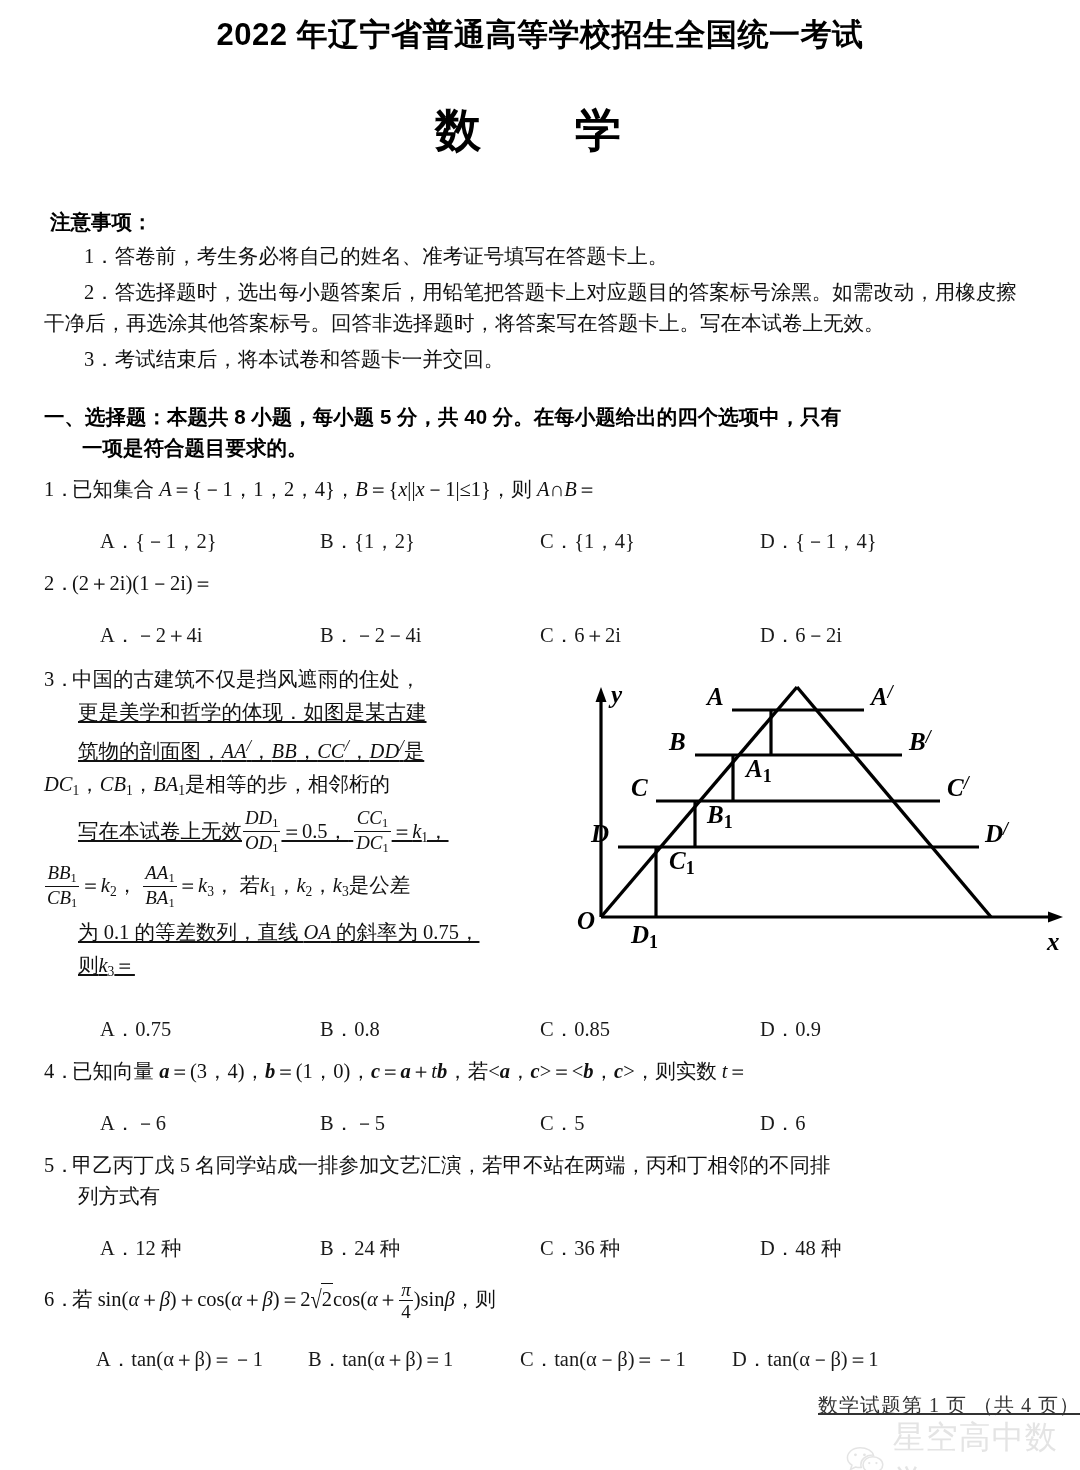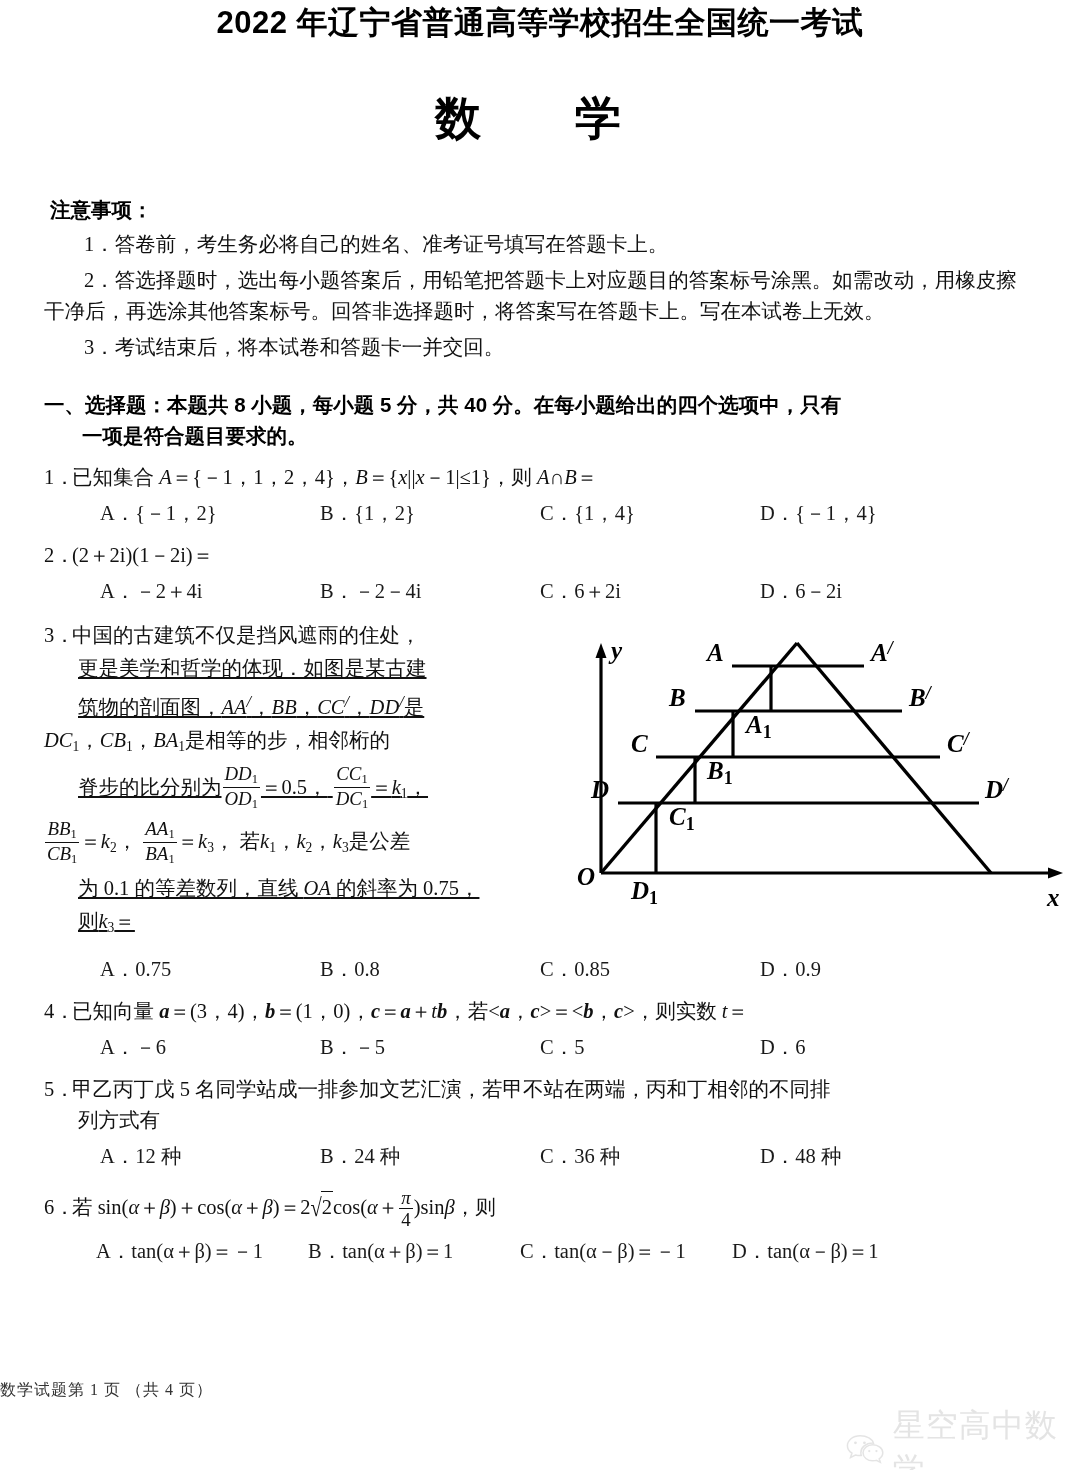--- a/index.html
+++ b/index.html
@@ -23,21 +23,21 @@
     padding: 0 44px;
   }
 
   
   .doc-title {
     text-align: center;
     font-family: "Liberation Sans", "DejaVu Sans", sans-serif;
     font-weight: bold;
     font-size: 31px;
     letter-spacing: 0.5px;
-    margin-top: 2px;
+    margin-top: 14px;
     color: #000;
   }
   .subject-title {
     text-align: center;
     font-family: "Liberation Sans", "DejaVu Sans", sans-serif;
     font-weight: bold;
     font-size: 46px;
     letter-spacing: 24px;
     margin-top: 44px;
     color: #000;
@@ -90,21 +90,21 @@
   .q-body { display: inline; }
   .q-cont {
     display: block;
     padding-left: 34px;
   }
 
   .opts {
     display: flex;
     font-size: 20.5px;
     line-height: 31px;
-    margin-top: 5px;
+    margin-top: 21px;
     padding-left: 56px;
   }
   .opts .o { width: 220px; }
   .opts.tight { padding-left: 52px; }
   .opts.tight .o { width: 212px; }
 
   
   i.m { font-style: italic; font-family: "Liberation Serif", serif; }
   .bi { font-style: italic; font-weight: bold; }
   sub { font-size: 0.66em; vertical-align: -0.28em; font-style: normal;}
@@ -149,24 +149,25 @@
     top: 4px;
     width: 540px;
     height: 300px;
   }
 
   
   .footer {
     position: absolute;
     left: 0; right: 0;
     top: 1378px;
-    text-align: left;
-    font-size: 16px;
+    text-align: right;
+    font-size: 20px;
     color: #333;
     letter-spacing: 1px;
+    text-decoration: underline;
   }
   .watermark {
     position: absolute;
     left: 846px;
     top: 1402px;
     display: flex;
     align-items: center;
     gap: 9px;
     opacity: 0.55;
   }
@@ -214,21 +215,21 @@
     <span class="o">C．6＋2i</span>
     <span class="o">D．6－2i</span>
   </div>
 
   <div class="q3-wrap">
     <div class="q3-text">
       <div class="ln"><span class="q-num">3．</span><span>中国的古建筑不仅是挡风遮雨的住处，</span></div>
       <div class="ln ind">更是美学和哲学的体现．如图是某古建</div>
       <div class="ln ind"><span>筑物的剖面图，</span><i class="m">AA</i><sup class="pr">/</sup>，<i class="m">BB</i>，<i class="m">CC</i><sup class="pr">/</sup>，<i class="m">DD</i><sup class="pr">/</sup><span>是</span></div>
       <div class="ln"><i class="m">DC</i><sub>1</sub>，<i class="m">CB</i><sub>1</sub>，<i class="m">BA</i><sub>1</sub><span>是相等的步，相邻桁的</span></div>
-      <div class="ln ind tall"><span>脊步的比分别为</span><span class="frac"><span class="num"><i class="m">DD</i><sub>1</sub></span><span class="den"><i class="m">OD</i><sub>1</sub></span></span><span>＝0.5，</span> <span class="frac"><span class="num"><i class="m">CC</i><sub>1</sub></span><span class="den"><i class="m">DC</i><sub>1</sub></span></span>＝<i class="m">k</i><sub>1</sub>，</div>
+      <div class="ln ind tall"><span>写在本试卷上无效</span><span class="frac"><span class="num"><i class="m">DD</i><sub>1</sub></span><span class="den"><i class="m">OD</i><sub>1</sub></span></span><span>＝0.5，</span> <span class="frac"><span class="num"><i class="m">CC</i><sub>1</sub></span><span class="den"><i class="m">DC</i><sub>1</sub></span></span>＝<i class="m">k</i><sub>1</sub>，</div>
       <div class="ln tall"><span class="frac"><span class="num"><i class="m">BB</i><sub>1</sub></span><span class="den"><i class="m">CB</i><sub>1</sub></span></span>＝<i class="m">k</i><sub>2</sub><span>，</span> <span class="frac"><span class="num"><i class="m">AA</i><sub>1</sub></span><span class="den"><i class="m">BA</i><sub>1</sub></span></span>＝<i class="m">k</i><sub>3</sub>， 若<i class="m">k</i><sub>1</sub>，<i class="m">k</i><sub>2</sub>，<i class="m">k</i><sub>3</sub><span>是公差</span></div>
       <div class="ln ind">为 0.1 的等差数列，直线 <i class="m">OA</i> 的斜率为 0.75，</div>
       <div class="ln ind">则<i class="m">k</i><sub>3</sub>＝</div>
     </div>
 
     <div class="q3-fig">
       <svg width="540" height="300" viewBox="0 0 540 300">
 
         <line x1="62" y1="250" x2="62" y2="32" stroke="#000" stroke-width="3.2"></line>
         <polygon points="62,20 56.5,35 67.5,35" fill="#000"></polygon>

